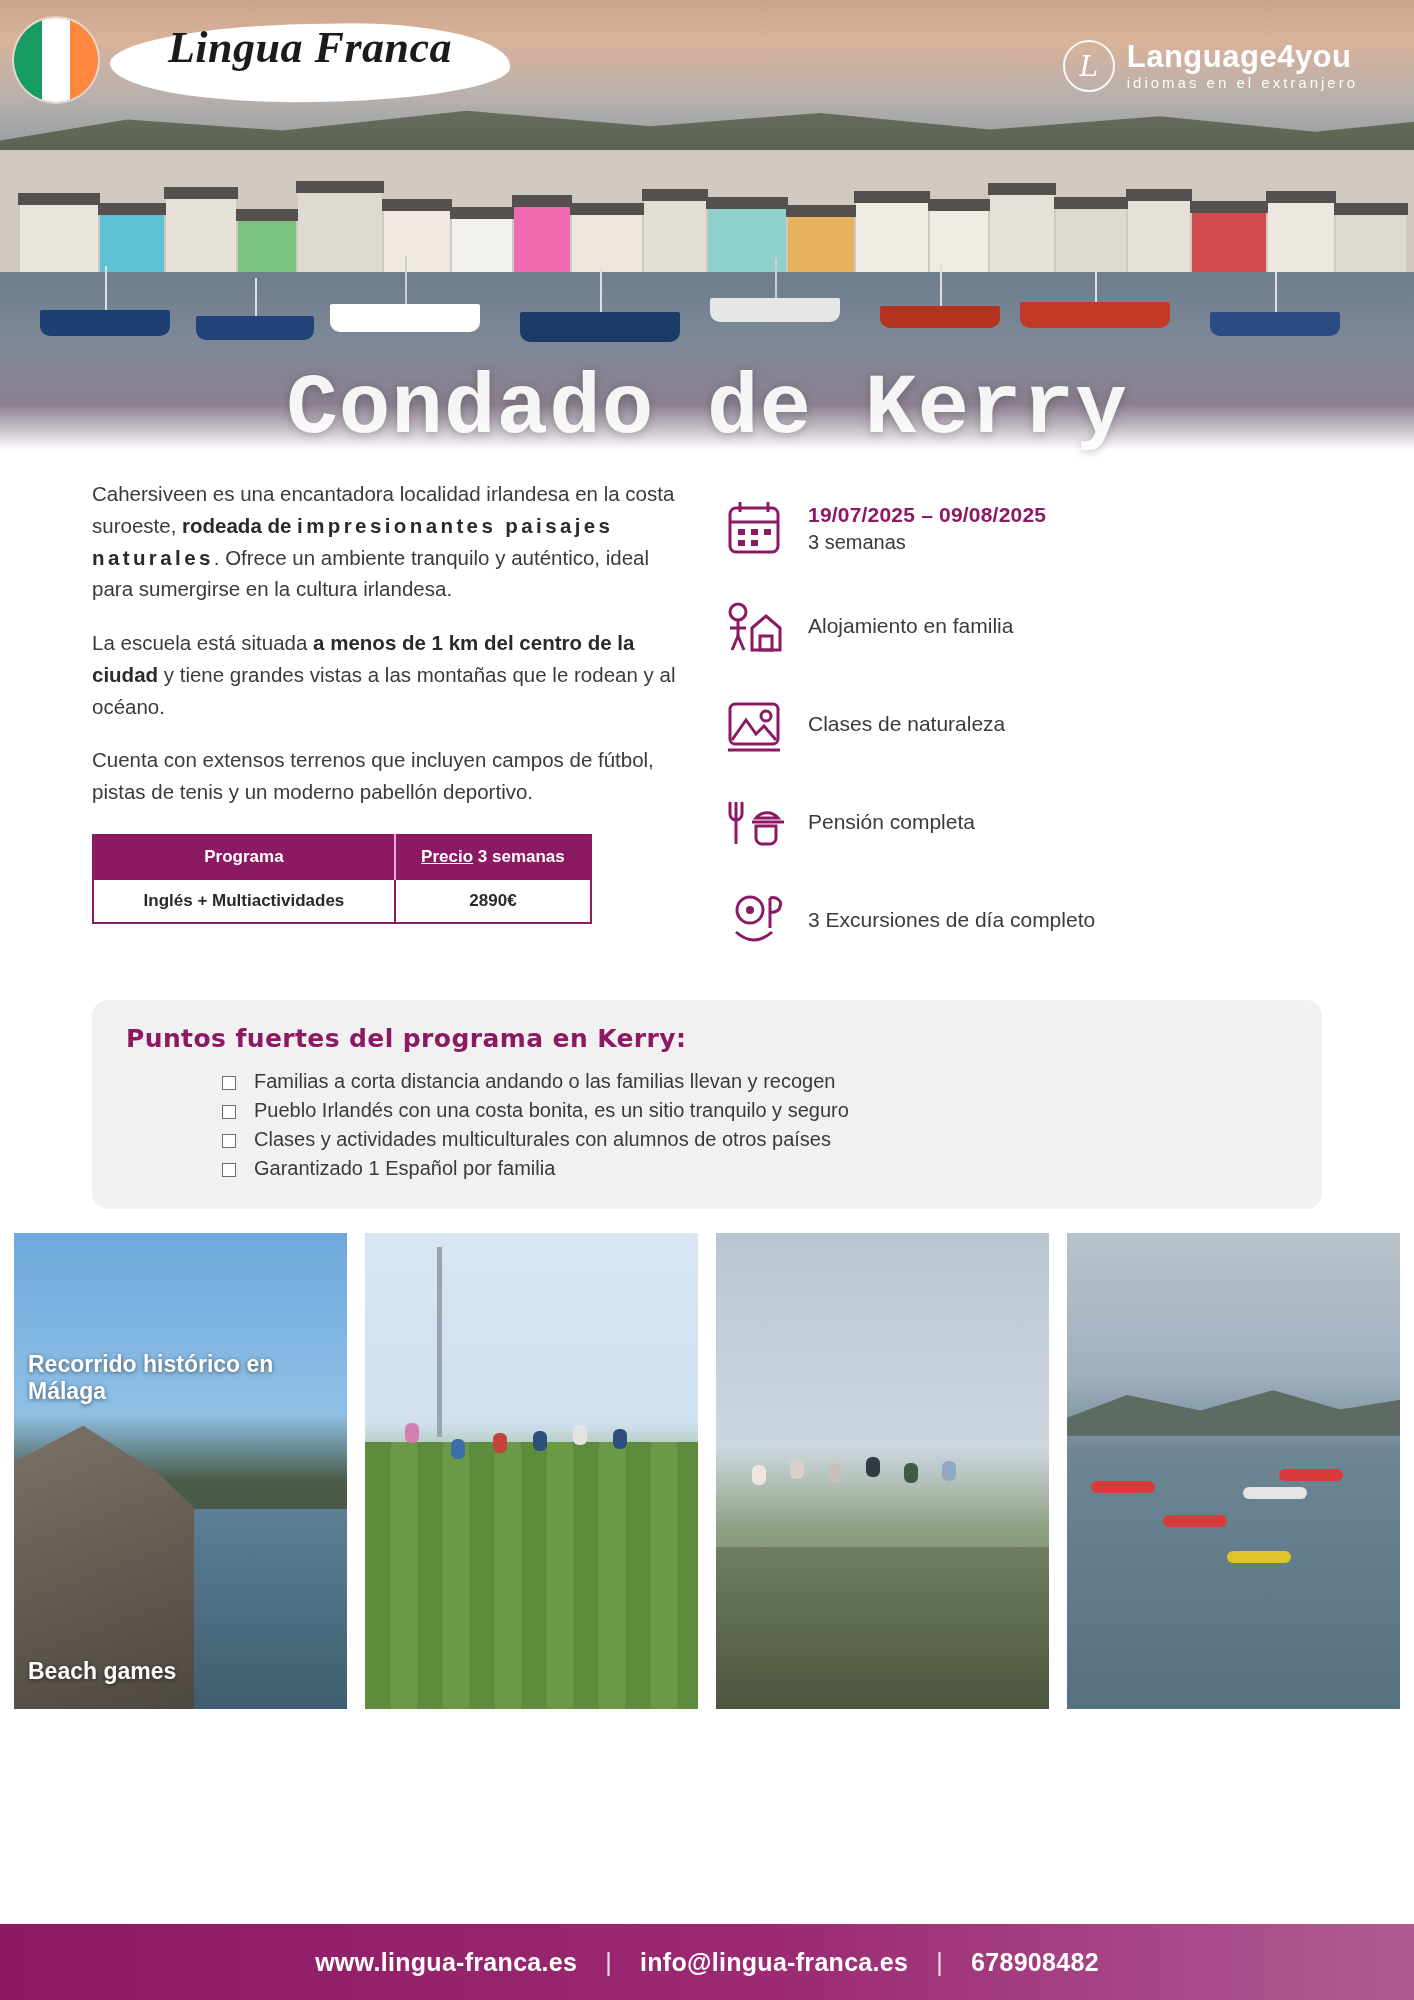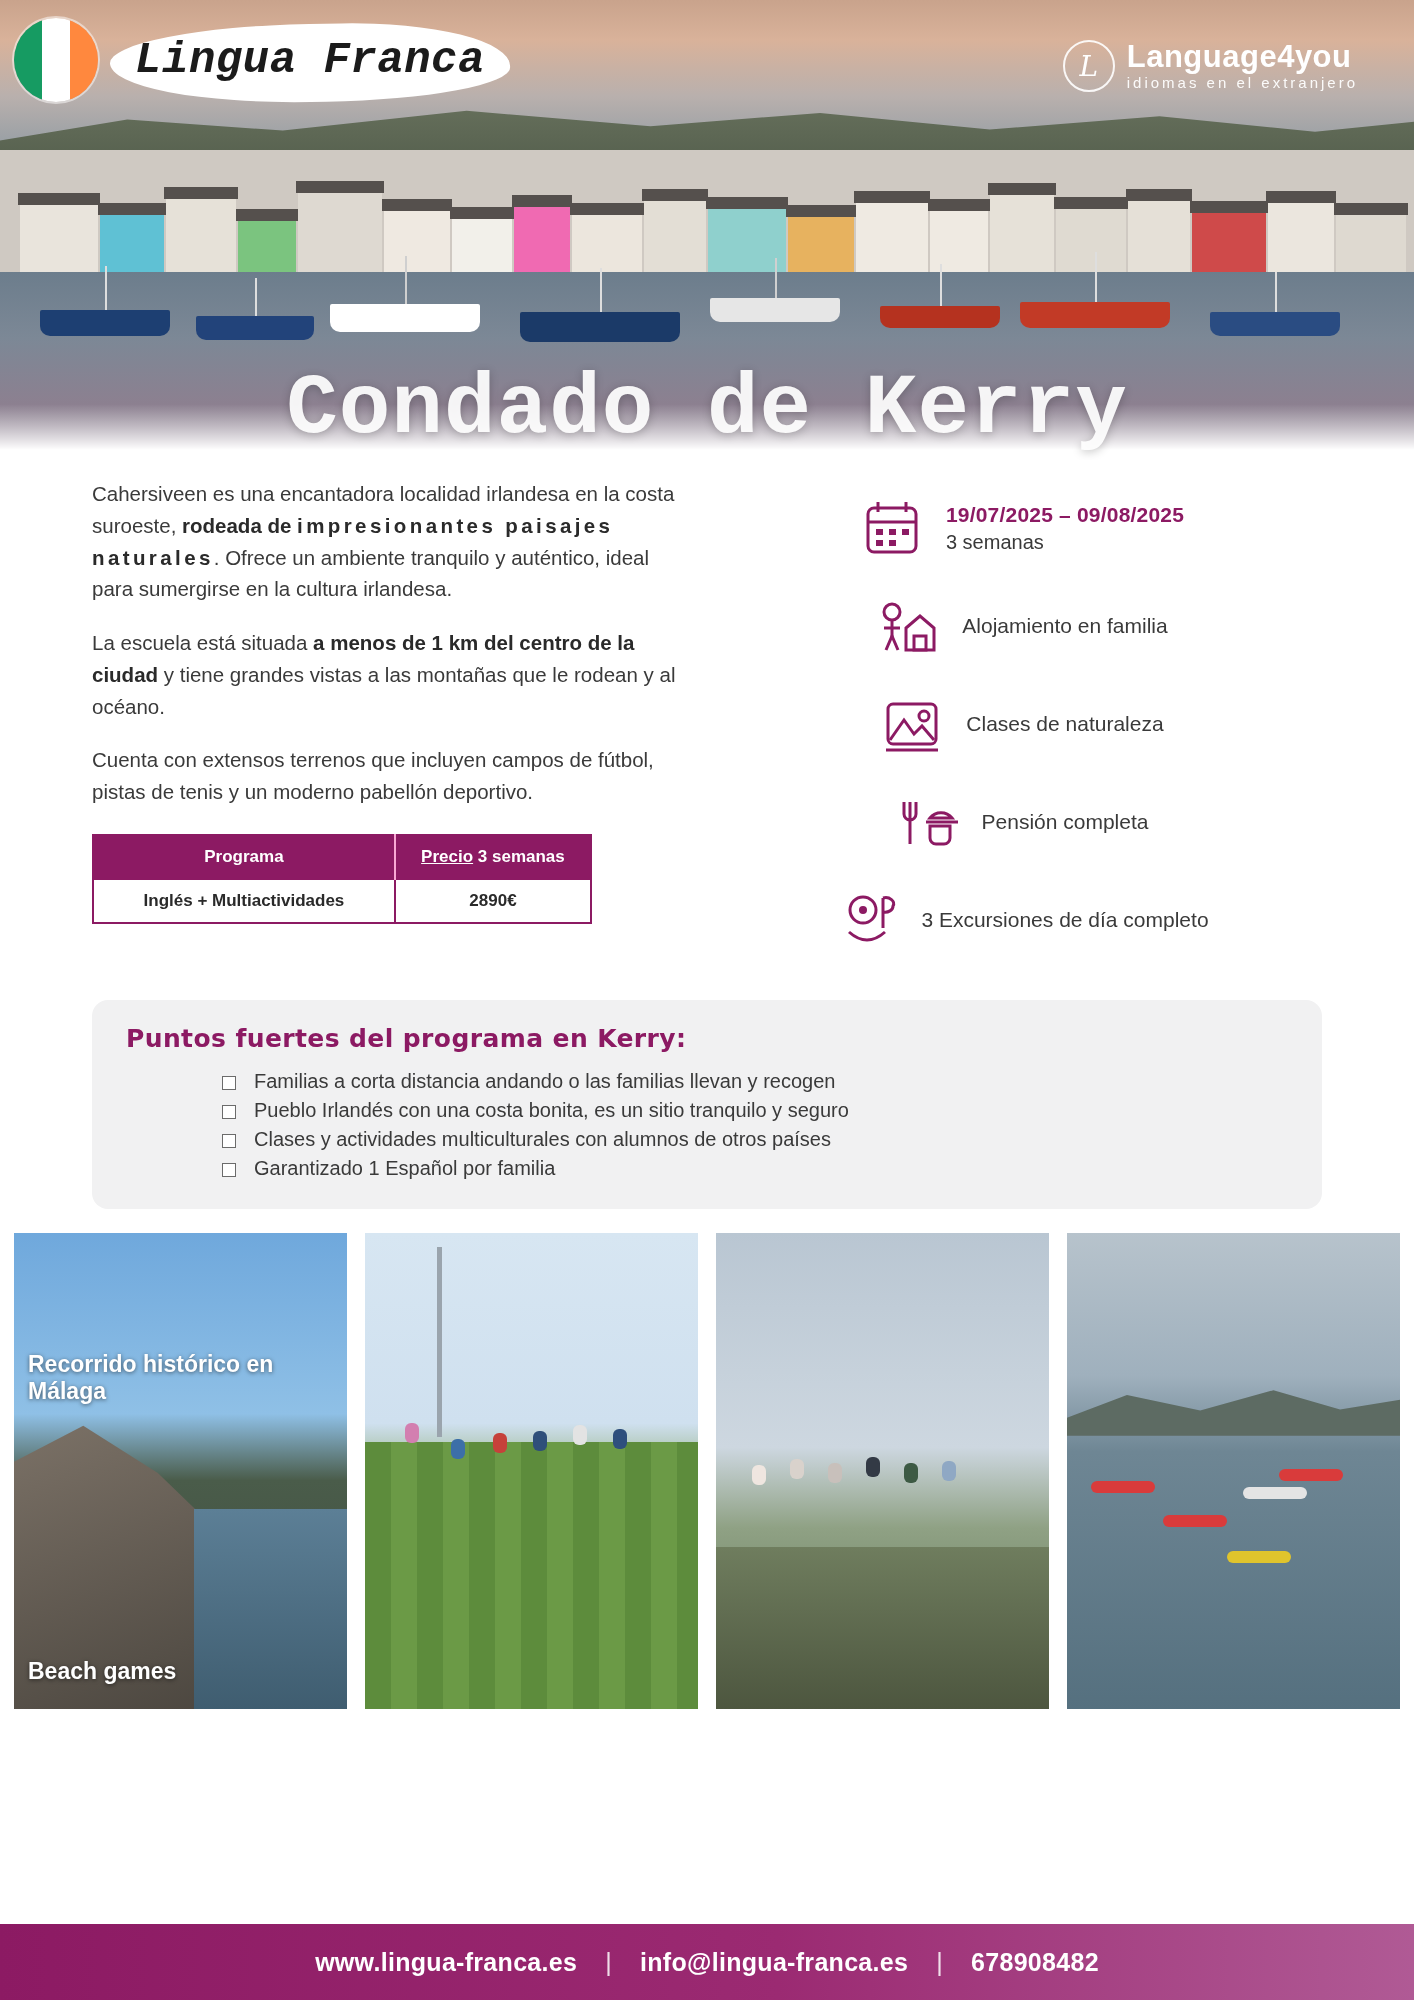--- a/index.html
+++ b/index.html
@@ -79,23 +79,23 @@
   .flag .w { background: #ffffff; }
   .flag .o { background: #ff883e; }
 
   .brush {
     position: absolute; left: 110px; top: 24px; width: 400px; height: 78px;
     background: #ffffff;
     border-radius: 50% 42% 46% 50% / 46% 58% 40% 54%;
     transform: rotate(-1deg);
   }
   .brush-text {
-    position: absolute; left: 110px; top: 21px; width: 400px; height: 78px;
+    position: absolute; left: 110px; top: 8px; width: 400px; height: 78px;
     display: flex; align-items: center; justify-content: center;
-    font-family: Liberation Mono, monospace;
+    font-family: Liberation Serif, serif;
     font-style: italic; font-weight: bold;
     font-size: 44px; color: #1b1b1b;
     letter-spacing: .5px;
   }
 
   .logo {
     position: absolute; right: 56px; top: 40px;
     display: flex; align-items: center; gap: 12px;
     color: #ffffff;
   }
@@ -151,21 +151,20 @@
     background: #ffffff;
     border-top: 2px solid #8c1a63;
   }
   .prog-table td:first-child { border-right: 2px solid #8c1a63; }
   .prog-table th:first-child { border-right: 2px solid #f9a8d4; }
 
   
   .fact {
     display: flex; align-items: center; gap: 22px;
     margin-bottom: 34px;
-    justify-content: center;
   }
   .fact-ico { width: 64px; height: 64px; flex: 0 0 64px; }
   .fact-ico svg { width: 100%; height: 100%; display: block; }
   .fact-text { font-size: 21px; color: #3a3a3a; }
   .fact-date {
     font-size: 21px; font-weight: bold; color: #8c1a63; letter-spacing: .2px;
   }
   .fact-weeks { font-size: 20px; color: #3a3a3a; margin-top: 4px; }
 
   

